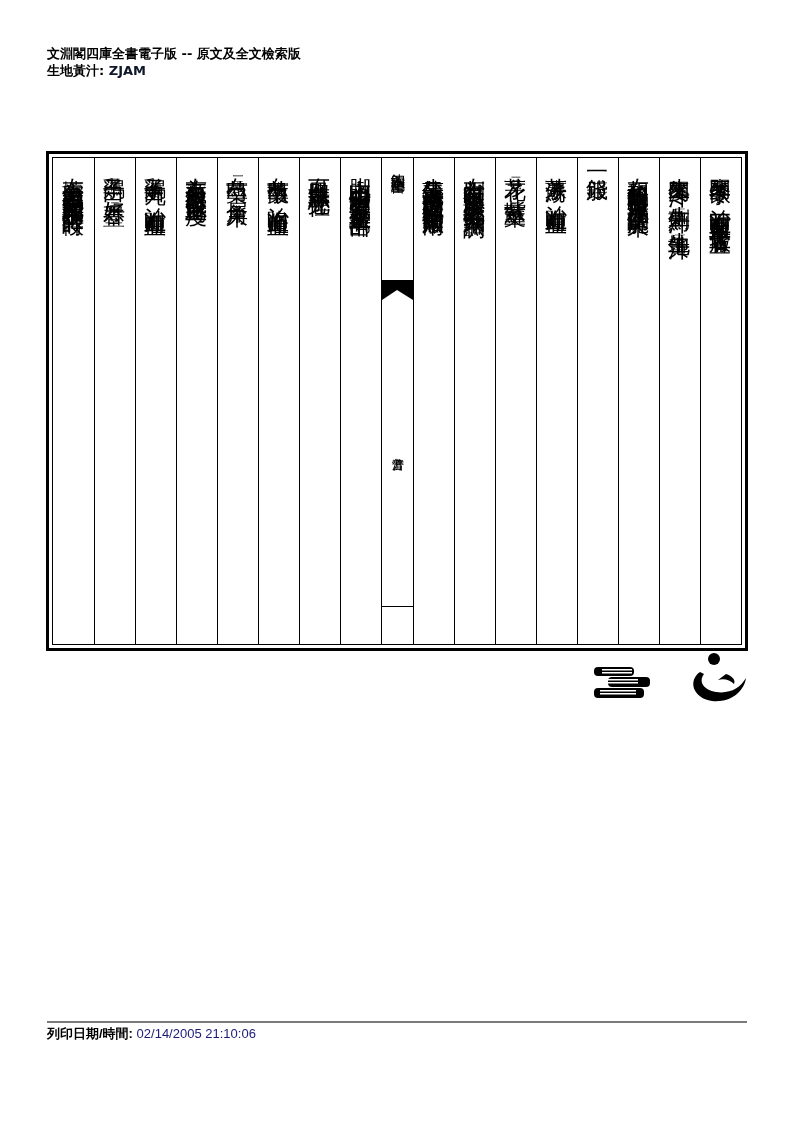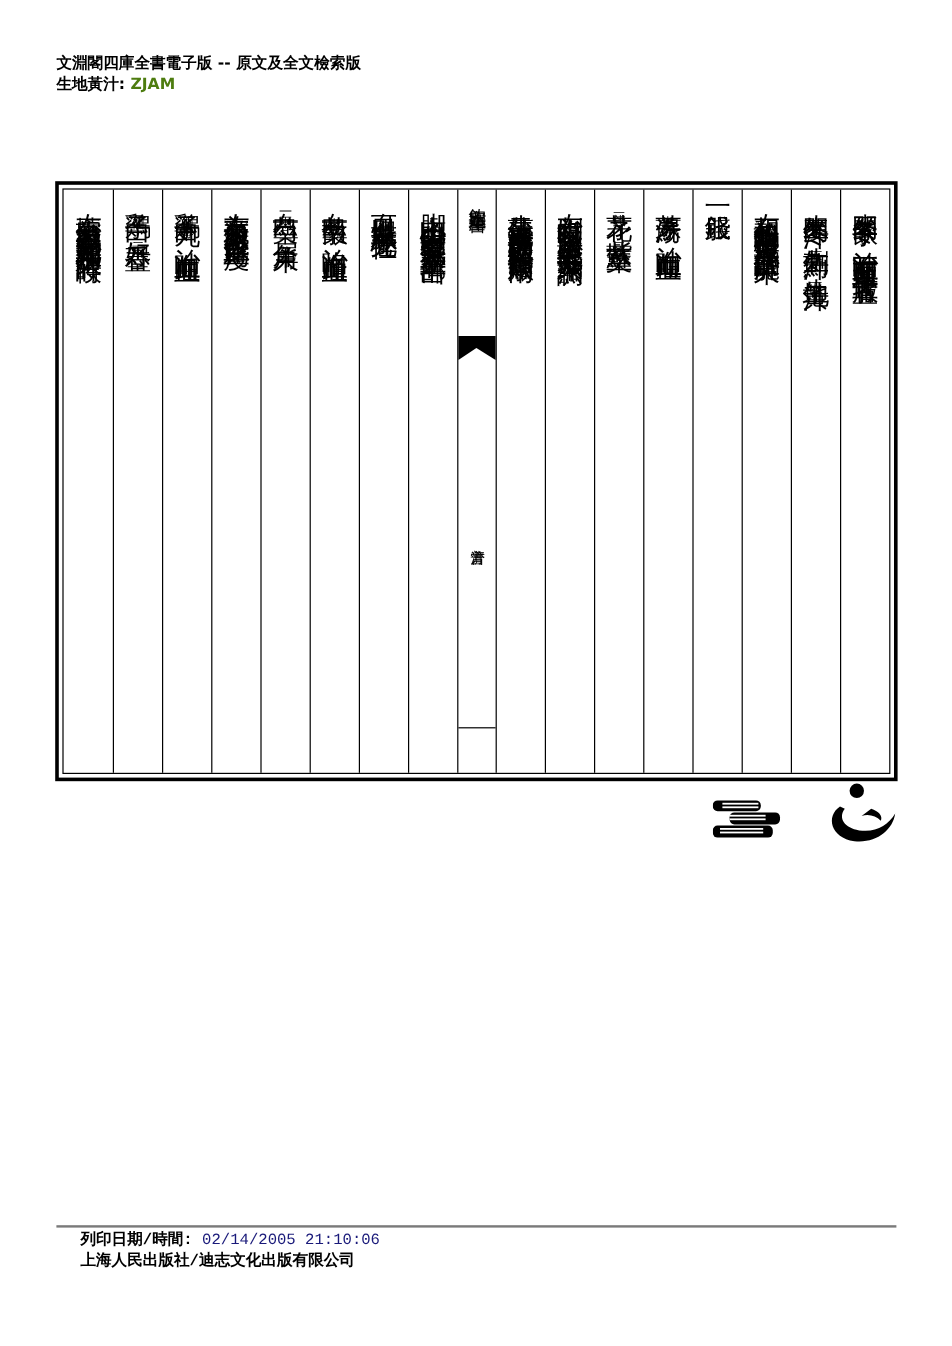--- a/index.html
+++ b/index.html
@@ -1,21 +1,21 @@
 <!DOCTYPE html>
 <html><head>
 <meta charset="utf-8">
 <style>
   html, body { margin: 0; padding: 0; background: #ffffff; }
   body { width: 793px; height: 1122px; position: relative; overflow: hidden;
          font-family: "DejaVu Serif", "Liberation Serif", serif; color: #000; }
 
   .hdr-left { position: absolute; left: 47px; top: 46px; font-family: "DejaVu Sans", sans-serif;
               font-weight: bold; font-size: 13px; line-height: 16.5px; color: #000; }
-  .hdr-left .val { color: #4d7c0f; text-align: right; }
+  .hdr-left .val { color: #0f172a; text-align: right; }
   .hdr-right { position: absolute; left: 539px; top: 49px; font-family: "DejaVu Serif", serif;
                font-size: 12px; line-height: 24px; color: #000; }
 
   .frame-outer { position: absolute; left: 46px; top: 151px; width: 702px; height: 500px;
                  box-sizing: border-box; border: 3px solid #000; }
   .frame-inner { position: absolute; left: 52px; top: 157px; width: 690px; height: 488px;
                  box-sizing: border-box; border: 1px solid #000; }
 
   .col { position: absolute; top: 158px; height: 486px; box-sizing: border-box;
          border-left: 1px solid #000; }
@@ -37,22 +37,22 @@
   .center-strip .bottom-text { position: absolute; left: 0; top: 290px; width: 32px;
                   writing-mode: vertical-rl; text-orientation: upright; font-size: 12px;
                   line-height: 32px; }
   .center-strip .rule { position: absolute; left: 0; top: 448px; width: 31px; height: 1px; background: #000; }
 
   .logo { position: absolute; }
   .logo-books { left: 594px; top: 664px; width: 60px; height: 38px; }
   .logo-swirl { left: 686px; top: 652px; width: 62px; height: 54px; }
 
   .ftr-rule { position: absolute; left: 47px; top: 1021px; width: 700px; height: 2px; background: #7a7a7a; }
-  .ftr { position: absolute; left: 47px; top: 1025px; font-family: Liberation Mono, monospace;
-         font-weight: bold; font-size: 13px; line-height: 17px; margin-left: 20px; }
+  .ftr { position: absolute; left: 47px; top: 1025px; font-family: Liberation Sans, sans-serif;
+         font-weight: bold; font-size: 13px; line-height: 17px; }
   .ftr .val { color: #1a1a7a; font-weight: normal; }
 </style>
 </head>
 <body>
 
 <div class="hdr-left">
   <div>文淵閣四庫全書電子版 -- 原文及全文檢索版</div>
   <div>
     <span>生地黃汁:</span>
     <span class="val">ZJAM</span>
@@ -138,14 +138,13 @@
   <path d="M14 20 C 2 28, 6 46, 26 49 C 44 51, 58 40, 60 26 C 54 36, 44 42, 30 40 C 18 38, 12 30, 18 22 Z" fill="#000"></path>
   <path d="M40 22 C 46 24, 50 28, 48 32 C 44 28, 38 26, 32 28 Z" fill="#000"></path>
 </svg>
 
 <div class="ftr-rule"></div>
 <div class="ftr">
   <div>
     <span>列印日期/時間:</span>
     <span class="val">02/14/2005 21:10:06</span>
   </div>
-  <div>上海人民出版社/迪志文化出版有限公司</div>
 </div>
 
 </body></html>

